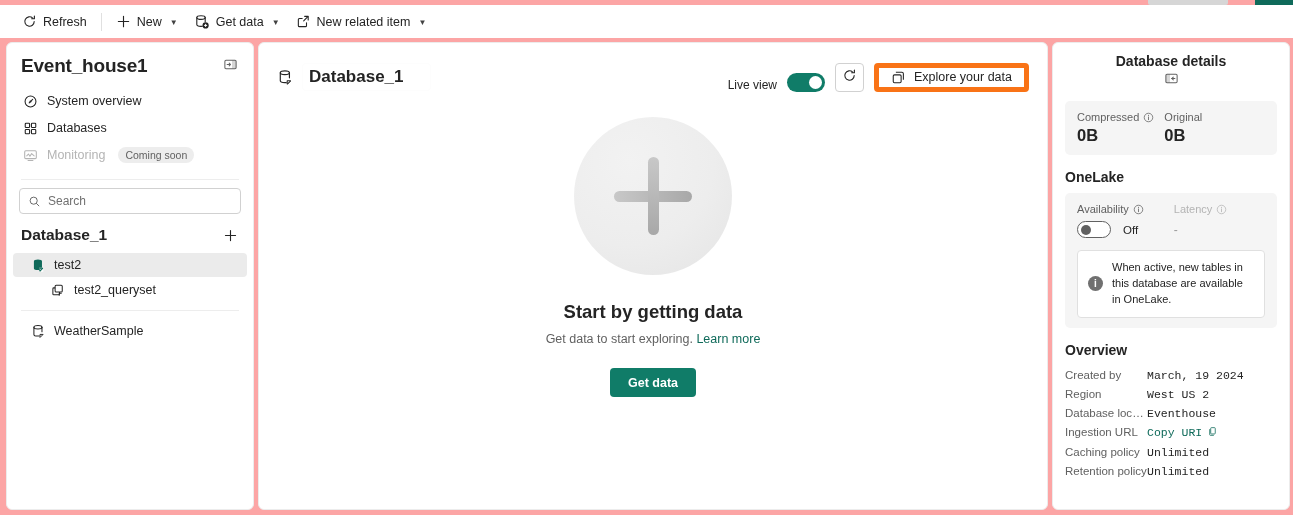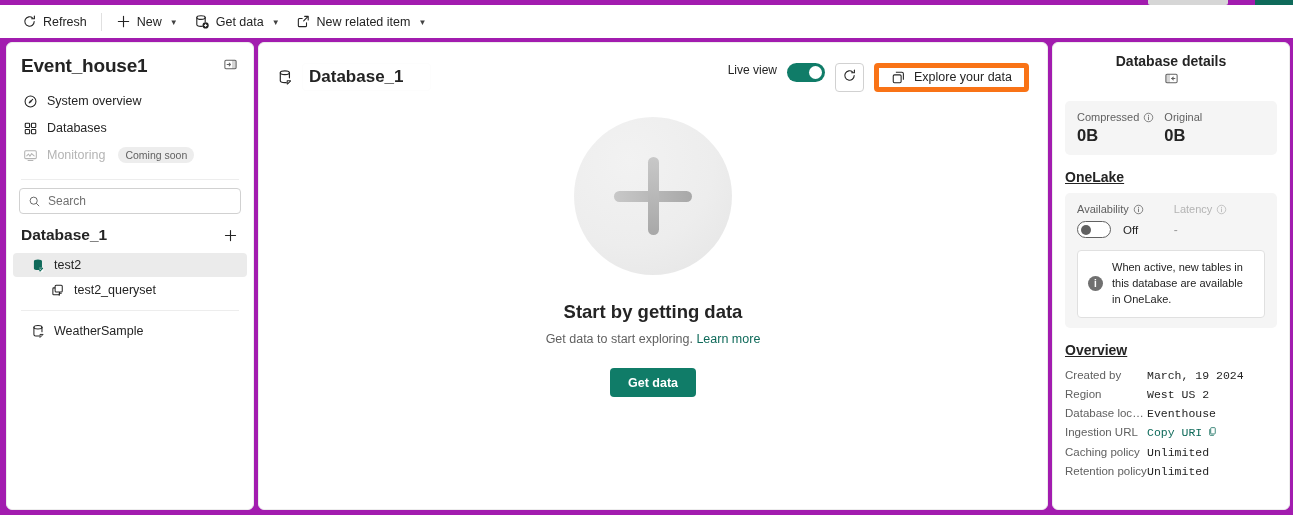--- a/index.html
+++ b/index.html
@@ -3,21 +3,21 @@
 <meta charset="utf-8">
 <style>
   * { box-sizing: border-box; margin: 0; padding: 0; }
   html, body {
     width: 1293px; height: 515px;
     font-family: "Liberation Sans", sans-serif;
     background: #f5f5f5;
     color: #242424;
     overflow: hidden;
   }
-  .app { position: relative; width: 1293px; height: 515px; background: #a21caf; padding-left: 22px; }
+  .app { position: relative; width: 1293px; height: 515px; background: #fca5a5; padding-left: 22px; }
 
   
   .top-strip-gray {
     position: absolute; left: 1148px; top: 0; width: 80px; height: 5px;
     background: #d6d6d6; border-radius: 0 0 2px 2px;
   }
   .top-strip-teal {
     position: absolute; left: 1255px; top: 0; width: 38px; height: 5px;
     background: #0f6a5a;
   }
@@ -109,21 +109,21 @@
   .main-head {
     display: flex; align-items: center; justify-content: space-between;
     padding: 16px 18px 0 18px; height: 52px;
   }
   .main-title-wrap { display: flex; align-items: center; gap: 9px; }
   .main-title {
     font-size: 17px; font-weight: 600; color: #242424;
     background: #ffffff; padding: 3px 26px 3px 6px; border-radius: 3px;
     box-shadow: 0 0 0 1px #fdfdfd;
   }
-  .head-right { display: flex; align-items: flex-start; gap: 10px; }
+  .head-right { display: flex; align-items: flex-end; gap: 10px; }
   .live-label { font-size: 12px; color: #242424; }
   .toggle {
     width: 38px; height: 19px; border-radius: 10px; background: #107c68;
     position: relative; cursor: pointer;
   }
   .toggle .knob {
     position: absolute; right: 3px; top: 3px; width: 13px; height: 13px;
     border-radius: 50%; background: #fff;
   }
   .toggle.off { background: #fff; border: 1px solid #616161; width: 34px; height: 17px; }
@@ -175,21 +175,21 @@
   .rp-head-row { display: flex; align-items: center; justify-content: space-between; margin-bottom: 10px; flex-direction: column; }
   .rp-title { font-size: 14px; font-weight: 600; color: #242424; }
   .card {
     background: #f5f5f5; border-radius: 5px; padding: 10px 12px;
   }
   .stat-row { display: flex; gap: 10px; }
   .stat-label { font-size: 11px; color: #616161; display: flex; align-items: center; gap: 4px; }
   .stat-label.muted { color: #b4b4b4; }
   .stat-value { font-size: 16.5px; font-weight: 700; color: #242424; margin-top: 3px; }
   .stat-value.dash { font-weight: 400; color: #9a9a9a; font-size: 12px; margin-top: 8px; }
-  .section-title { font-size: 14px; font-weight: 600; color: #242424; margin: 14px 0 8px 0; text-decoration: underline; }
+  .section-title { font-size: 14px; font-weight: 600; color: #242424; margin: 14px 0 8px 0; }
   .onelake-row { display: flex; gap: 30px; align-items: flex-start; }
   .avail-toggle-row { display: flex; align-items: center; gap: 12px; margin-top: 6px; }
   .avail-state { font-size: 11.5px; color: #242424; }
   .info-note {
     margin-top: 12px; background: #ffffff; border: 1px solid #e0e0e0;
     border-radius: 4px; padding: 9px 10px; display: flex; gap: 9px; align-items: center;
   }
   .info-note-text { font-size: 11px; color: #242424; line-height: 1.45; }
   .info-dot {
     width: 15px; height: 15px; border-radius: 50%; background: #707070;

